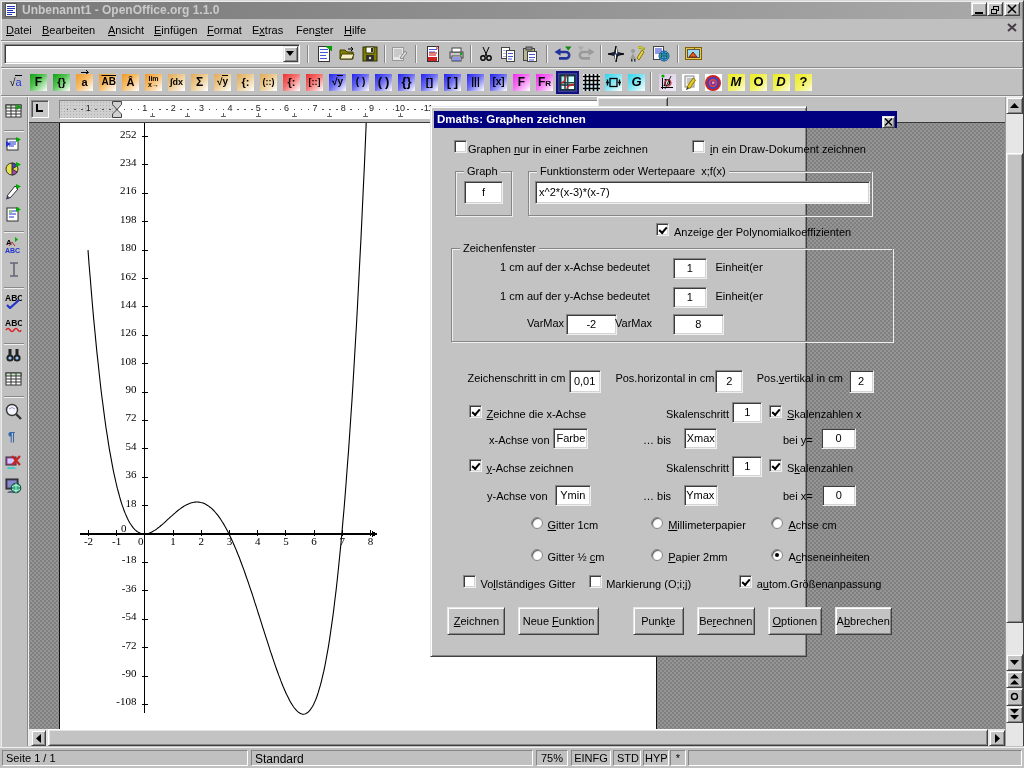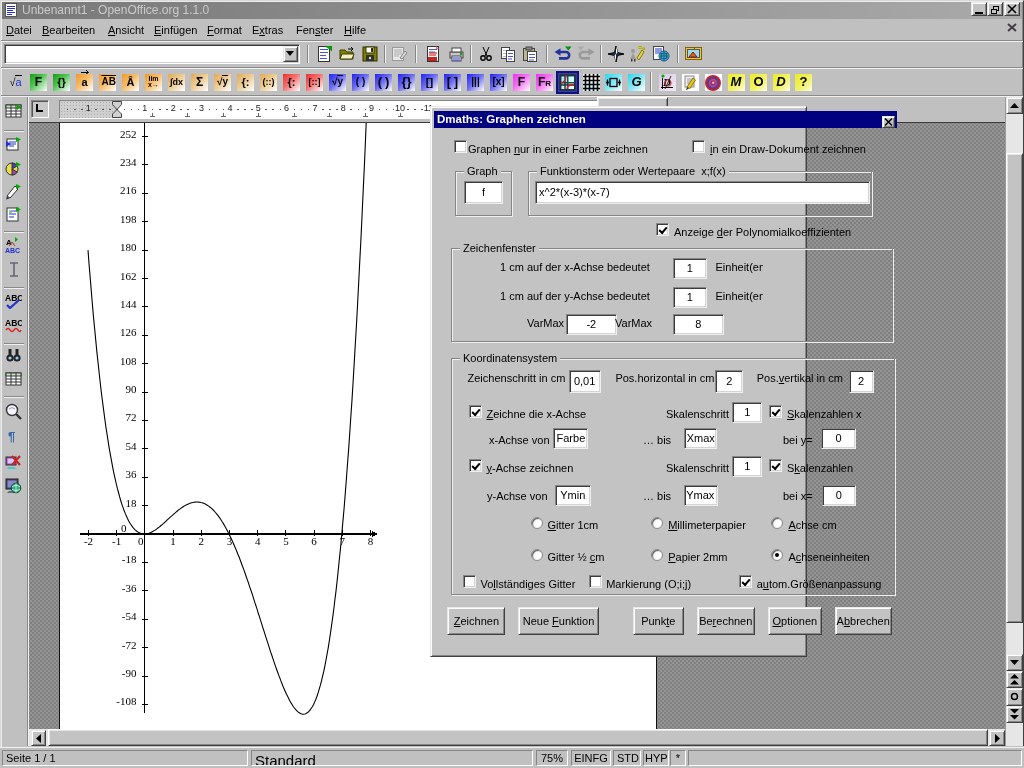--- a/index.html
+++ b/index.html
@@ -25,21 +25,21 @@
 
 <div class="a" style="left:0;top:0;width:1024px;height:768px;border:1px solid;border-color:#d8d8d8 #404040 #404040 #d8d8d8;box-shadow:inset 1px 1px 0 #ececec,inset -1px -1px 0 #868686"></div>
 <div class="a" style="left:2px;top:2px;width:1020px;height:17px;background:linear-gradient(90deg,#787878,#aaaaaa)"></div>
 <div class="a" style="left:5px;top:3px;width:12px;height:14px;background:#fff;border:1px solid #555">
     <div class="a" style="left:1px;top:2px;width:8px;height:1px;background:#2233bb"></div>
     <div class="a" style="left:1px;top:4px;width:8px;height:1px;background:#2233bb"></div>
     <div class="a" style="left:1px;top:6px;width:6px;height:1px;background:#2233bb"></div>
     <div class="a" style="left:1px;top:8px;width:8px;height:1px;background:#2233bb"></div>
     <div class="a" style="left:1px;top:10px;width:5px;height:1px;background:#2233bb"></div>
   </div>
-<div class="a" style="left:22px;top:3px;font-size:12px;font-weight:normal;color:#cacaca">Unbenannt1 - OpenOffice.org 1.1.0</div>
+<div class="a" style="left:22px;top:3px;font-size:12px;font-weight:bold;color:#cacaca">Unbenannt1 - OpenOffice.org 1.1.0</div>
 <div class="a btn" style="left:971px;top:2px;width:16px;height:14px">
     <div class="a" style="left:3px;top:9px;width:8px;height:2px;background:#000"></div>
   </div>
 <div class="a btn" style="left:987px;top:2px;width:16px;height:14px">
     <div class="a" style="left:5px;top:3px;width:6px;height:5px;border:1px solid #000"></div>
     <div class="a" style="left:3px;top:6px;width:6px;height:5px;border:1px solid #000;background:#c3c3c3"></div>
   </div>
 <div class="a btn" style="left:1004px;top:2px;width:16px;height:14px">
     <svg width="14" height="12" viewBox="0 0 14 12">
       <path d="M3 2 L11 10 M11 2 L3 10" stroke="#000" stroke-width="1.6"></path>
@@ -552,21 +552,21 @@
 <div class="a raised" style="left:48px;top:729px;width:940px;height:17px"></div>
 <div class="a btn" style="left:989px;top:730px;width:16px;height:16px;padding-top:3px">
     <svg width="5" height="9" viewBox="0 0 5 9">
       <path d="M0 0 L5 4.5 L0 9 Z" fill="#000"></path>
     </svg>
   </div>
 <div class="a" style="left:1006px;top:746px;width:18px;height:2px;background:#c0c0c0"></div>
 <div class="a" style="left:1005px;top:97px;width:1px;height:649px;background:#9a9a9a"></div>
 <div class="a" style="left:0;top:747px;width:1024px;height:21px;background:#c0c0c0;border-top:1px solid #f0f0f0"></div>
 <div class="a" style="left:2px;top:750px;width:246px;height:16px;border:1px solid;border-color:#868686 #fff #fff #868686;font-size:11px;color:#000;text-align:left;padding:1px 3px 0;white-space:nowrap;overflow:hidden">Seite 1 / 1</div>
-<div class="a" style="left:251px;top:750px;width:282px;height:16px;border:1px solid;border-color:#868686 #fff #fff #868686;font-size:15px;color:#000;text-align:left;padding:1px 3px 0;white-space:nowrap;overflow:hidden">Standard</div>
+<div class="a" style="left:251px;top:750px;width:282px;height:16px;border:1px solid;border-color:#868686 #fff #fff #868686;font-size:12px;color:#000;text-align:left;padding:1px 3px 0;white-space:nowrap;overflow:hidden">Standard</div>
 <div class="a" style="left:536px;top:750px;width:32px;height:16px;border:1px solid;border-color:#868686 #fff #fff #868686;font-size:11px;color:#000;text-align:center;padding:1px 3px 0;white-space:nowrap;overflow:hidden">75%</div>
 <div class="a" style="left:571px;top:750px;width:40px;height:16px;border:1px solid;border-color:#868686 #fff #fff #868686;font-size:11px;color:#000;text-align:center;padding:1px 1px 0;white-space:nowrap;overflow:hidden">EINFG</div>
 <div class="a" style="left:613px;top:750px;width:28px;height:16px;border:1px solid;border-color:#868686 #fff #fff #868686;font-size:11px;color:#000;text-align:center;padding:1px 3px 0;white-space:nowrap;overflow:hidden">STD</div>
 <div class="a" style="left:643px;top:750px;width:26px;height:16px;border:1px solid;border-color:#868686 #fff #fff #868686;font-size:11px;color:#000;text-align:center;padding:1px 1px 0;white-space:nowrap;overflow:hidden">HYP</div>
 <div class="a" style="left:670px;top:750px;width:16px;height:16px;border:1px solid;border-color:#868686 #fff #fff #868686;font-size:11px;color:#000;text-align:center;padding:1px 3px 0;white-space:nowrap;overflow:hidden">*</div>
 <div class="a" style="left:688px;top:750px;width:334px;height:16px;border:1px solid;border-color:#868686 #fff #fff #868686;font-size:11px;color:#000;text-align:left;padding:1px 3px 0;white-space:nowrap;overflow:hidden"></div>
 <div class="a raised" style="left:597px;top:96.5px;width:71px;height:11px"></div>
 <div class="a" style="left:430px;top:106px;width:377px;height:551px;background:#c3c3c3;border:1px solid;border-color:#e8e8e8 #404040 #404040 #e8e8e8;box-shadow:inset 1px 1px 0 #fff,inset -1px -1px 0 #868686">
     <div class="a" style="left:1px;top:2px;width:467px;height:547px">
       <div class="a" style="left:2px;top:1.5px;width:463px;height:17.5px;background:#000080;color:#fff;font-weight:bold;font-size:11.5px;line-height:17.5px;padding-left:3px">Dmaths: Graphen zeichnen</div>
@@ -595,23 +595,20 @@
       <div class="a t" style="left:68px;top:152px">1 cm auf der x-Achse bedeutet</div>
       <div class="a fld" style="left:240.8px;top:149.3px;width:34px;height:21px;text-align:center;line-height:19px;padding:0 1px;font-size:11px;white-space:nowrap;overflow:hidden">1</div>
       <div class="a t" style="left:283.5px;top:152px;width:47px;overflow:hidden">Einheit(en</div>
       <div class="a t" style="left:68px;top:181px">1 cm auf der y-Achse bedeutet</div>
       <div class="a fld" style="left:240.8px;top:178.2px;width:34px;height:21px;text-align:center;line-height:19px;padding:0 1px;font-size:11px;white-space:nowrap;overflow:hidden">1</div>
       <div class="a t" style="left:283.5px;top:181px;width:47px;overflow:hidden">Einheit(en</div>
       <div class="a t" style="left:95px;top:207.5px">VarMax</div>
       <div class="a fld" style="left:133.8px;top:204.8px;width:51px;height:21px;text-align:center;line-height:19px;padding:0 1px;font-size:11px;white-space:nowrap;overflow:hidden">-2</div>
       <div class="a t" style="left:183px;top:207.5px">VarMax</div>
       <div class="a fld" style="left:240.8px;top:204.8px;width:51px;height:21px;text-align:center;line-height:19px;padding:0 1px;font-size:11px;white-space:nowrap;overflow:hidden">8</div>
-      <div class="a grp" style="left:19px;top:249px;width:444px;height:237px">
-        <span class="grplab" style="left:8px">Koordinatensystem</span>
-      </div>
       <div class="a t" style="left:35.5px;top:263px">Zeichenschritt in cm</div>
       <div class="a fld" style="left:136.6px;top:260.7px;width:32px;height:23px;text-align:center;line-height:21px;padding:0 1px;font-size:11px;white-space:nowrap;overflow:hidden">0,01</div>
       <div class="a t" style="left:183.4px;top:263px">Pos.horizontal in cm</div>
       <div class="a fld" style="left:283.4px;top:260.7px;width:28px;height:23px;text-align:center;line-height:21px;padding:0 1px;font-size:11px;white-space:nowrap;overflow:hidden">2</div>
       <div class="a t" style="left:324.7px;top:263px">Pos.<u>v</u>ertikal in cm</div>
       <div class="a fld" style="left:416.5px;top:260.7px;width:25px;height:23px;text-align:center;line-height:21px;padding:0 1px;font-size:11px;white-space:nowrap;overflow:hidden">2</div>
       <div class="a cb chk" style="left:36.5px;top:296px"></div>
       <div class="a t" style="left:54.5px;top:298.5px"><u>Z</u>eichne die x-Achse</div>
       <div class="a t" style="left:234px;top:298.5px">Skalenschritt</div>
       <div class="a fld" style="left:300.4px;top:292.8px;width:30px;height:21px;text-align:center;line-height:19px;padding:0 1px;font-size:11px;white-space:nowrap;overflow:hidden">1</div>

